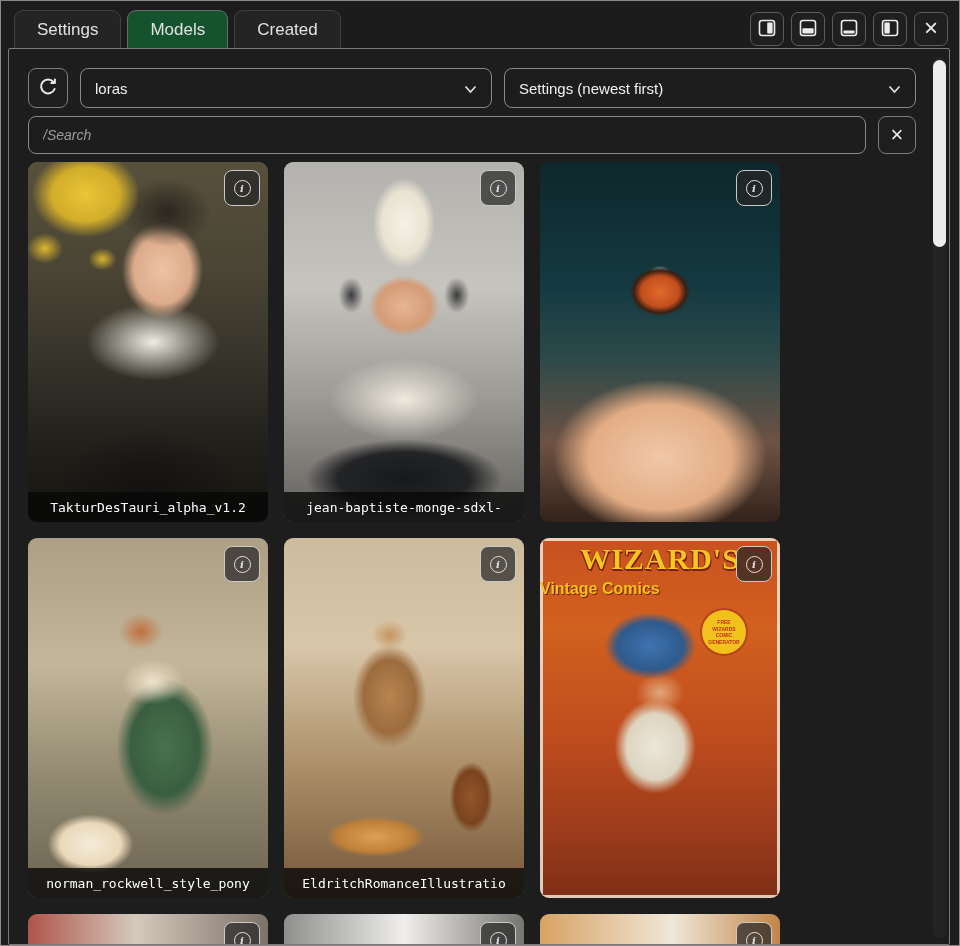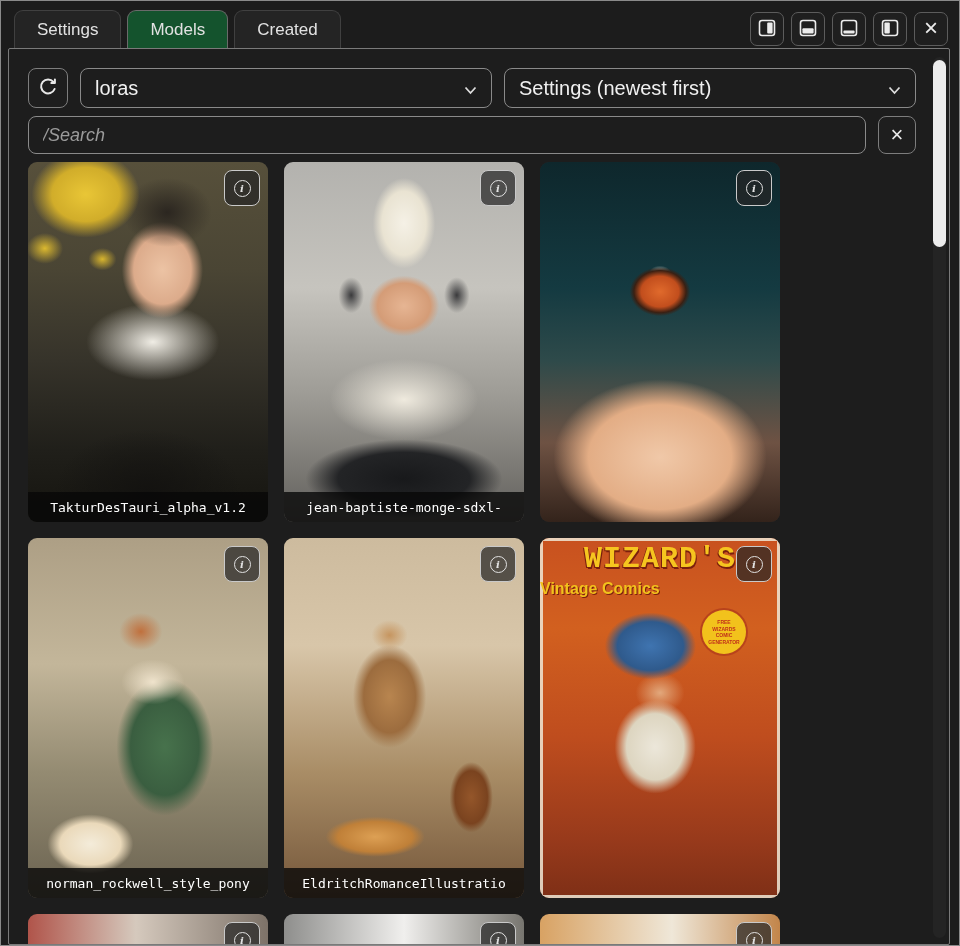--- a/index.html
+++ b/index.html
@@ -39,27 +39,27 @@
 
   .controls { position:absolute; top:19px; left:19px; right:33px; height:40px; display:flex; gap:12px; }
   .iconbtn {
     width:40px; height:40px; flex:0 0 40px; background:#1e1e1e;
     border:1px solid #7d7d7d; border-radius:8px;
     display:flex; align-items:center; justify-content:center; cursor:pointer;
   }
   .select {
     flex:1 1 0; height:40px; background:#1d1d1d; border:1px solid #8a8a8a;
     border-radius:8px; display:flex; align-items:center; justify-content:space-between;
-    padding:0 14px; font-size:20px; color:#f0f0f0; cursor:pointer;
+    padding:0 14px; font-size:15px; color:#f0f0f0; cursor:pointer;
   }
 
   .searchrow { position:absolute; top:67px; left:19px; right:33px; height:38px; display:flex; gap:12px; }
   .search {
     flex:1 1 auto; height:38px; background:#1d1d1d; border:1px solid #8a8a8a;
-    border-radius:8px; color:#eeeeee; font-size:18px; padding:0 14px;
+    border-radius:8px; color:#eeeeee; font-size:14px; padding:0 14px;
     font-family:"Liberation Sans", sans-serif; outline:none;
   }
   .search::placeholder { color:#9b9b9b; font-style:italic; }
   .clearbtn {
     width:38px; height:38px; flex:0 0 38px; background:#1e1e1e; border:1px solid #7d7d7d;
     border-radius:8px; color:#ececec; font-size:22px; line-height:1;
     display:flex; align-items:center; justify-content:center; cursor:pointer;
   }
 
   
@@ -132,21 +132,21 @@
     radial-gradient(52px 60px at 48% 58%, #ece7da 0%, #ddd5c0 55%, rgba(221,213,192,0) 78%),
     linear-gradient(180deg, #c8511f 0%, #d2601f 25%, #bf4d1e 55%, #96391b 85%, #7e2f16 100%);
     box-shadow: inset 0 0 0 3px rgba(238,231,214,0.85); }
   .img-6 { background: linear-gradient(90deg, #b0544a 0%, #d5c9bd 45%, #7d7268 100%); }
   .img-7 { background: linear-gradient(90deg, #8e8e8c 0%, #f0efed 50%, #77756f 100%); }
   .img-8 { background: linear-gradient(90deg, #d8a263 0%, #efe7d8 55%, #c2854a 100%); }
 
   
   .wiz-top {
     position:absolute; top:4px; left:6px; right:6px; text-align:center;
-    font-family:Liberation Mono, monospace; font-weight:bold; font-size:30px;
+    font-family:Liberation Serif, serif; font-weight:bold; font-size:30px;
     color:#f6c51f; letter-spacing:1px;
     text-shadow:1px 2px 0 #7a1f0e, -1px 1px 0 #7a1f0e;
   }
   .wiz-sub {
     position:absolute; top:42px; left:0; right:0; 
     font-weight:bold; font-size:16px; color:#f2c21c;
     text-shadow:1px 1px 0 #7a1f0e;
   }
   .wiz-badge {
     position:absolute; top:72px; right:34px; width:44px; height:44px;

